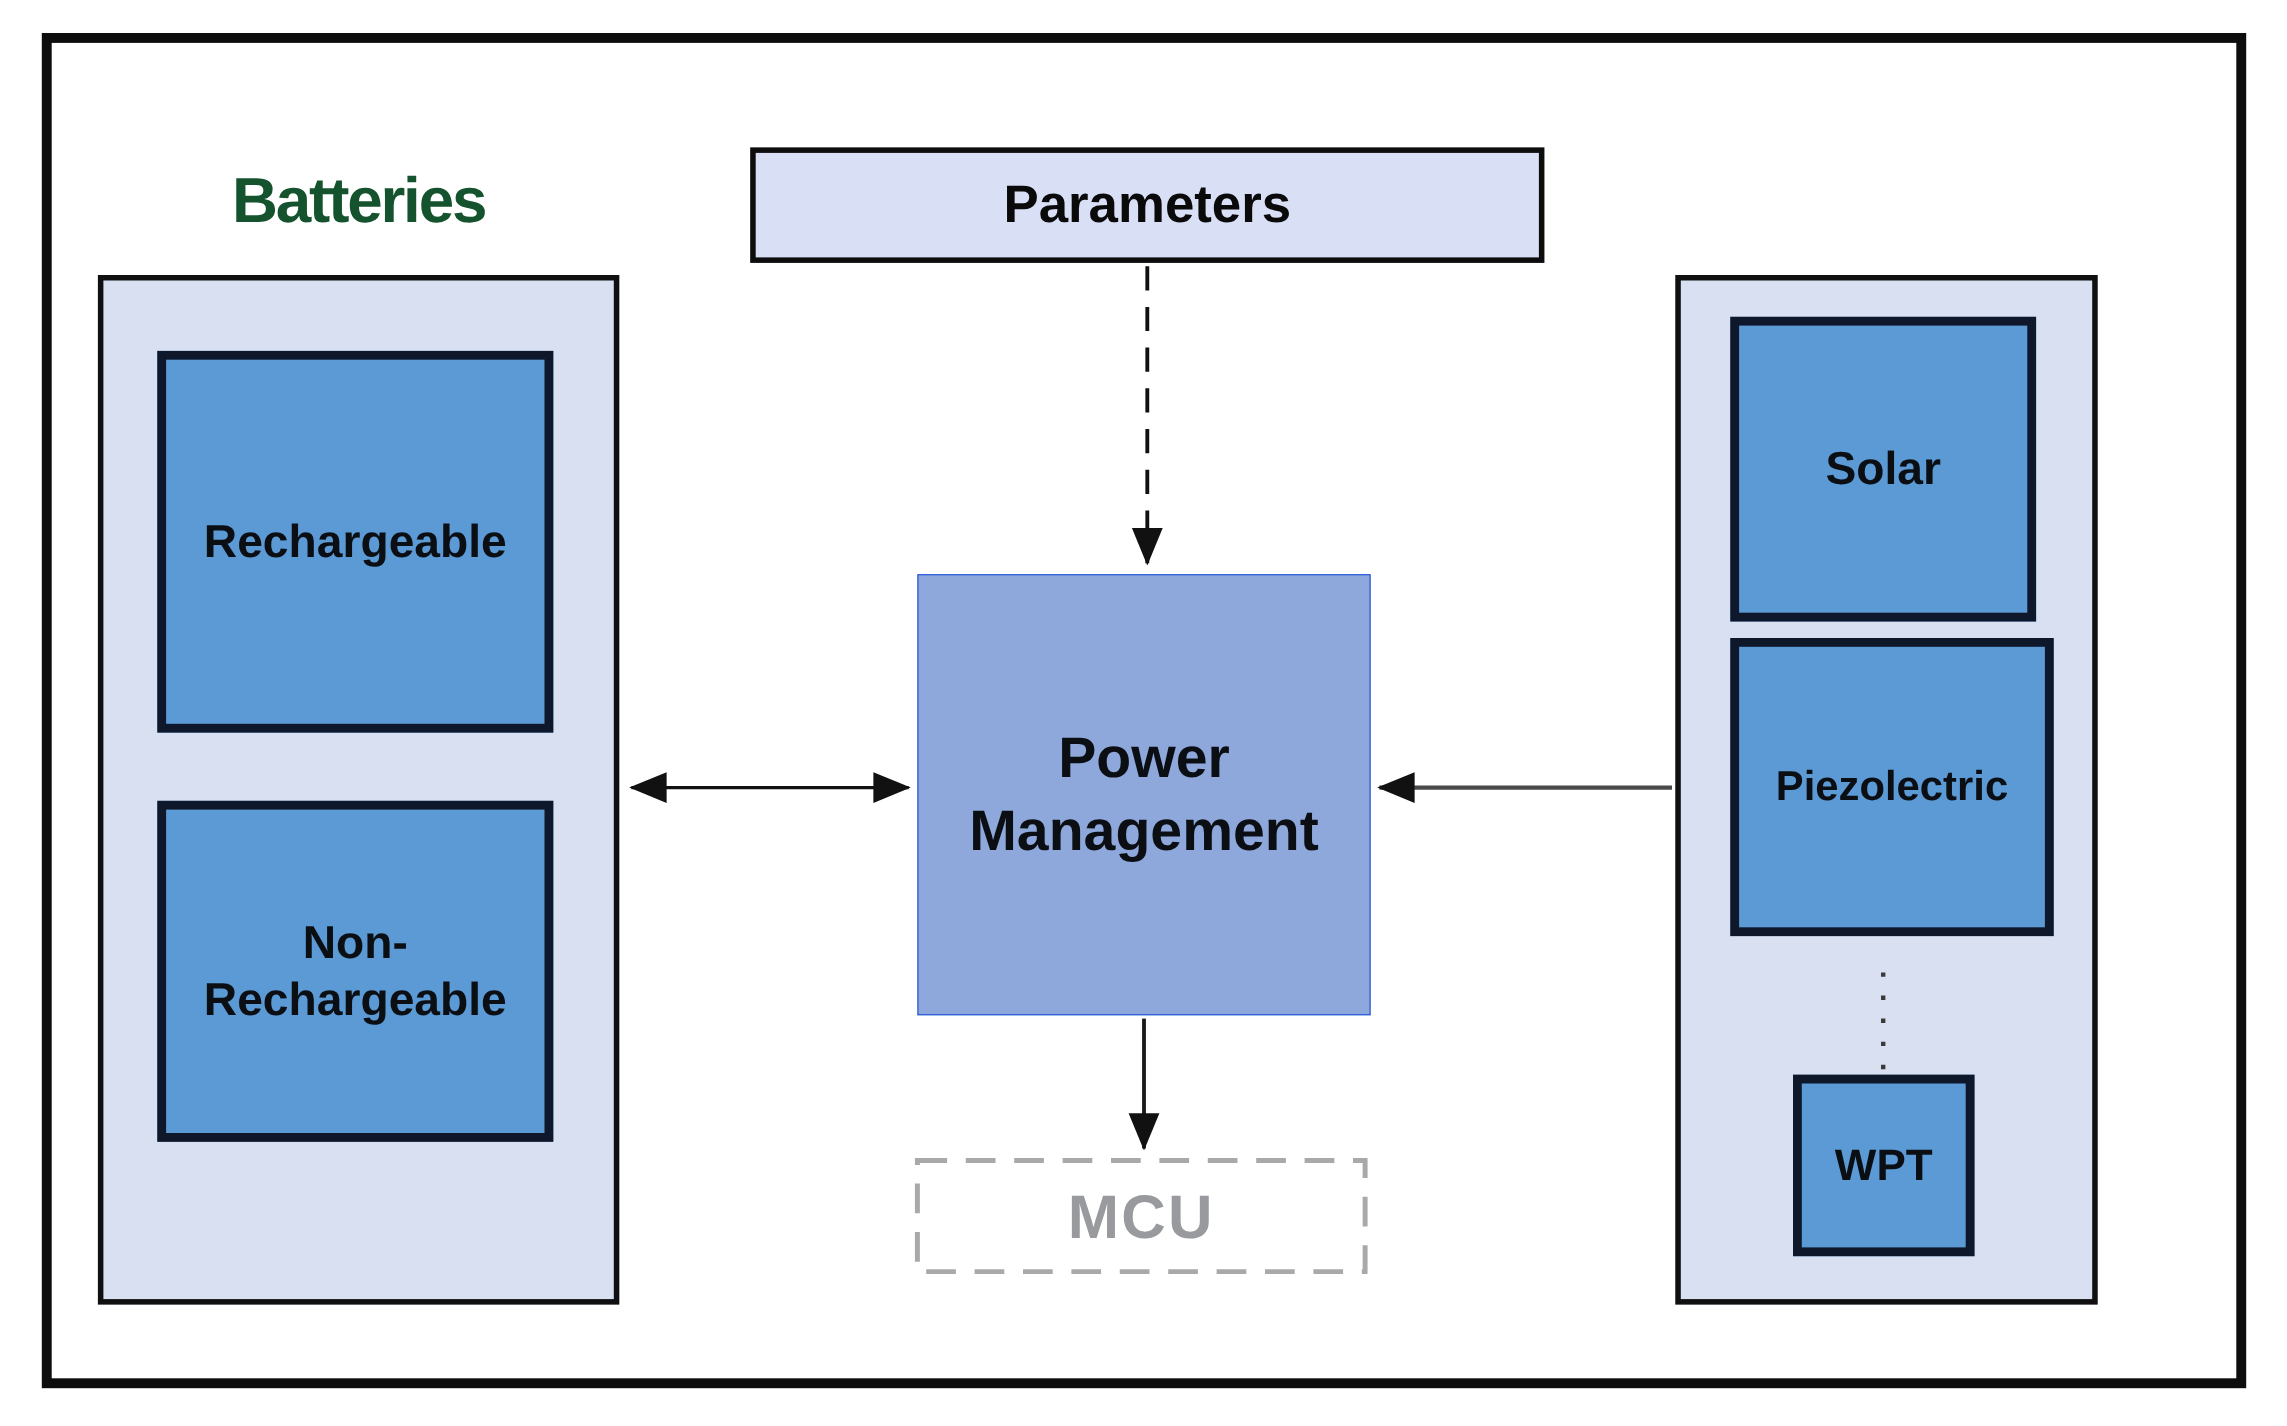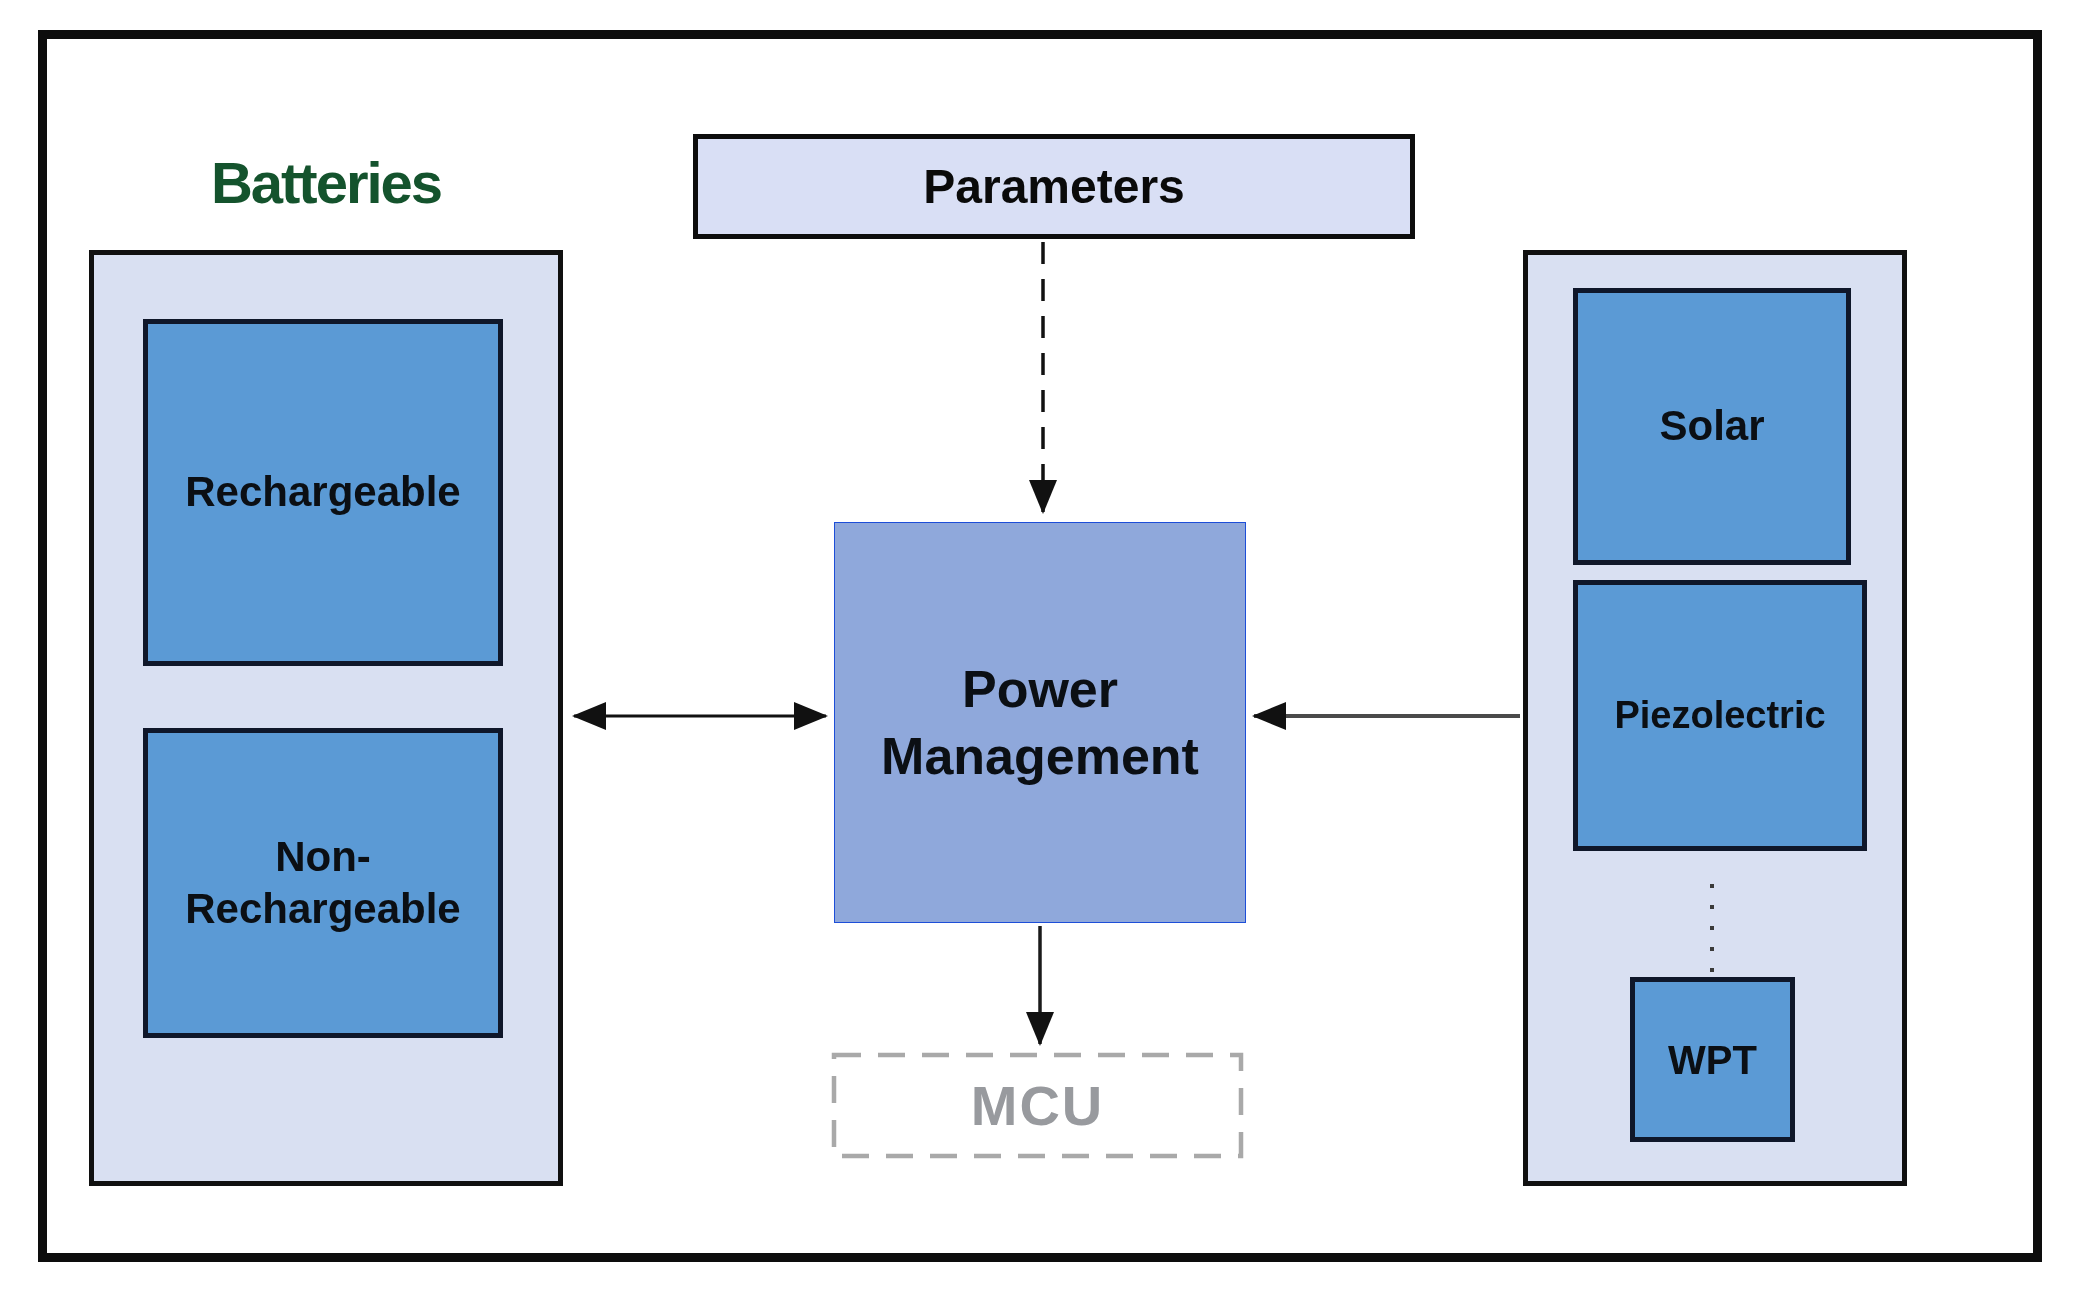--- a/index.html
+++ b/index.html
@@ -34,39 +34,39 @@
 
   .group-container {
     background: #D9E0F2;
     border: 5px solid #101010;
   }
   .container-batteries  { left: 89px;   top: 250px; width: 474px; height: 936px; }
   .container-harvesters { left: 1523px; top: 250px; width: 384px; height: 936px; }
 
   .blue-box {
     background: #5B9AD5;
-    border: 5px solid #0f172a;
+    border: 8px solid #0f172a;
     display: flex; align-items: center; justify-content: center;
     text-align: center;
     font-weight: bold; color: #0b0f14;
     white-space: pre-line;
     line-height: 1.25;
   }
   .box-rechargeable     { left: 143px;  top: 319px; width: 360px; height: 347px; font-size: 42px; }
   .box-nonrechargeable  { left: 143px;  top: 728px; width: 360px; height: 310px; font-size: 42px; }
   .box-solar            { left: 1573px; top: 288px; width: 278px; height: 277px; font-size: 42px; }
   .box-piezo            { left: 1573px; top: 580px; width: 294px; height: 271px; font-size: 38px; }
   .box-wpt              { left: 1630px; top: 977px; width: 165px; height: 165px; font-size: 40px; }
 
   .parameters-box {
     left: 682px; top: 134px; width: 722px; height: 105px;
     background: #D9DFF5;
     border: 5px solid #0d0d0d;
     display: flex; align-items: center; justify-content: center;
-    font-size: 48px; font-weight: bold; color: #0a0a0a; margin-left: 11px;
+    font-size: 48px; font-weight: bold; color: #0a0a0a;
   }
 
   .pm-box {
     left: 834px; top: 522px; width: 412px; height: 401px;
     background: #8FA8DB;
     border: 1px solid #1d4ed8;
     display: flex; align-items: center; justify-content: center;
     text-align: center;
     font-size: 52px; font-weight: bold; color: #0b0f14;
     line-height: 1.28;

